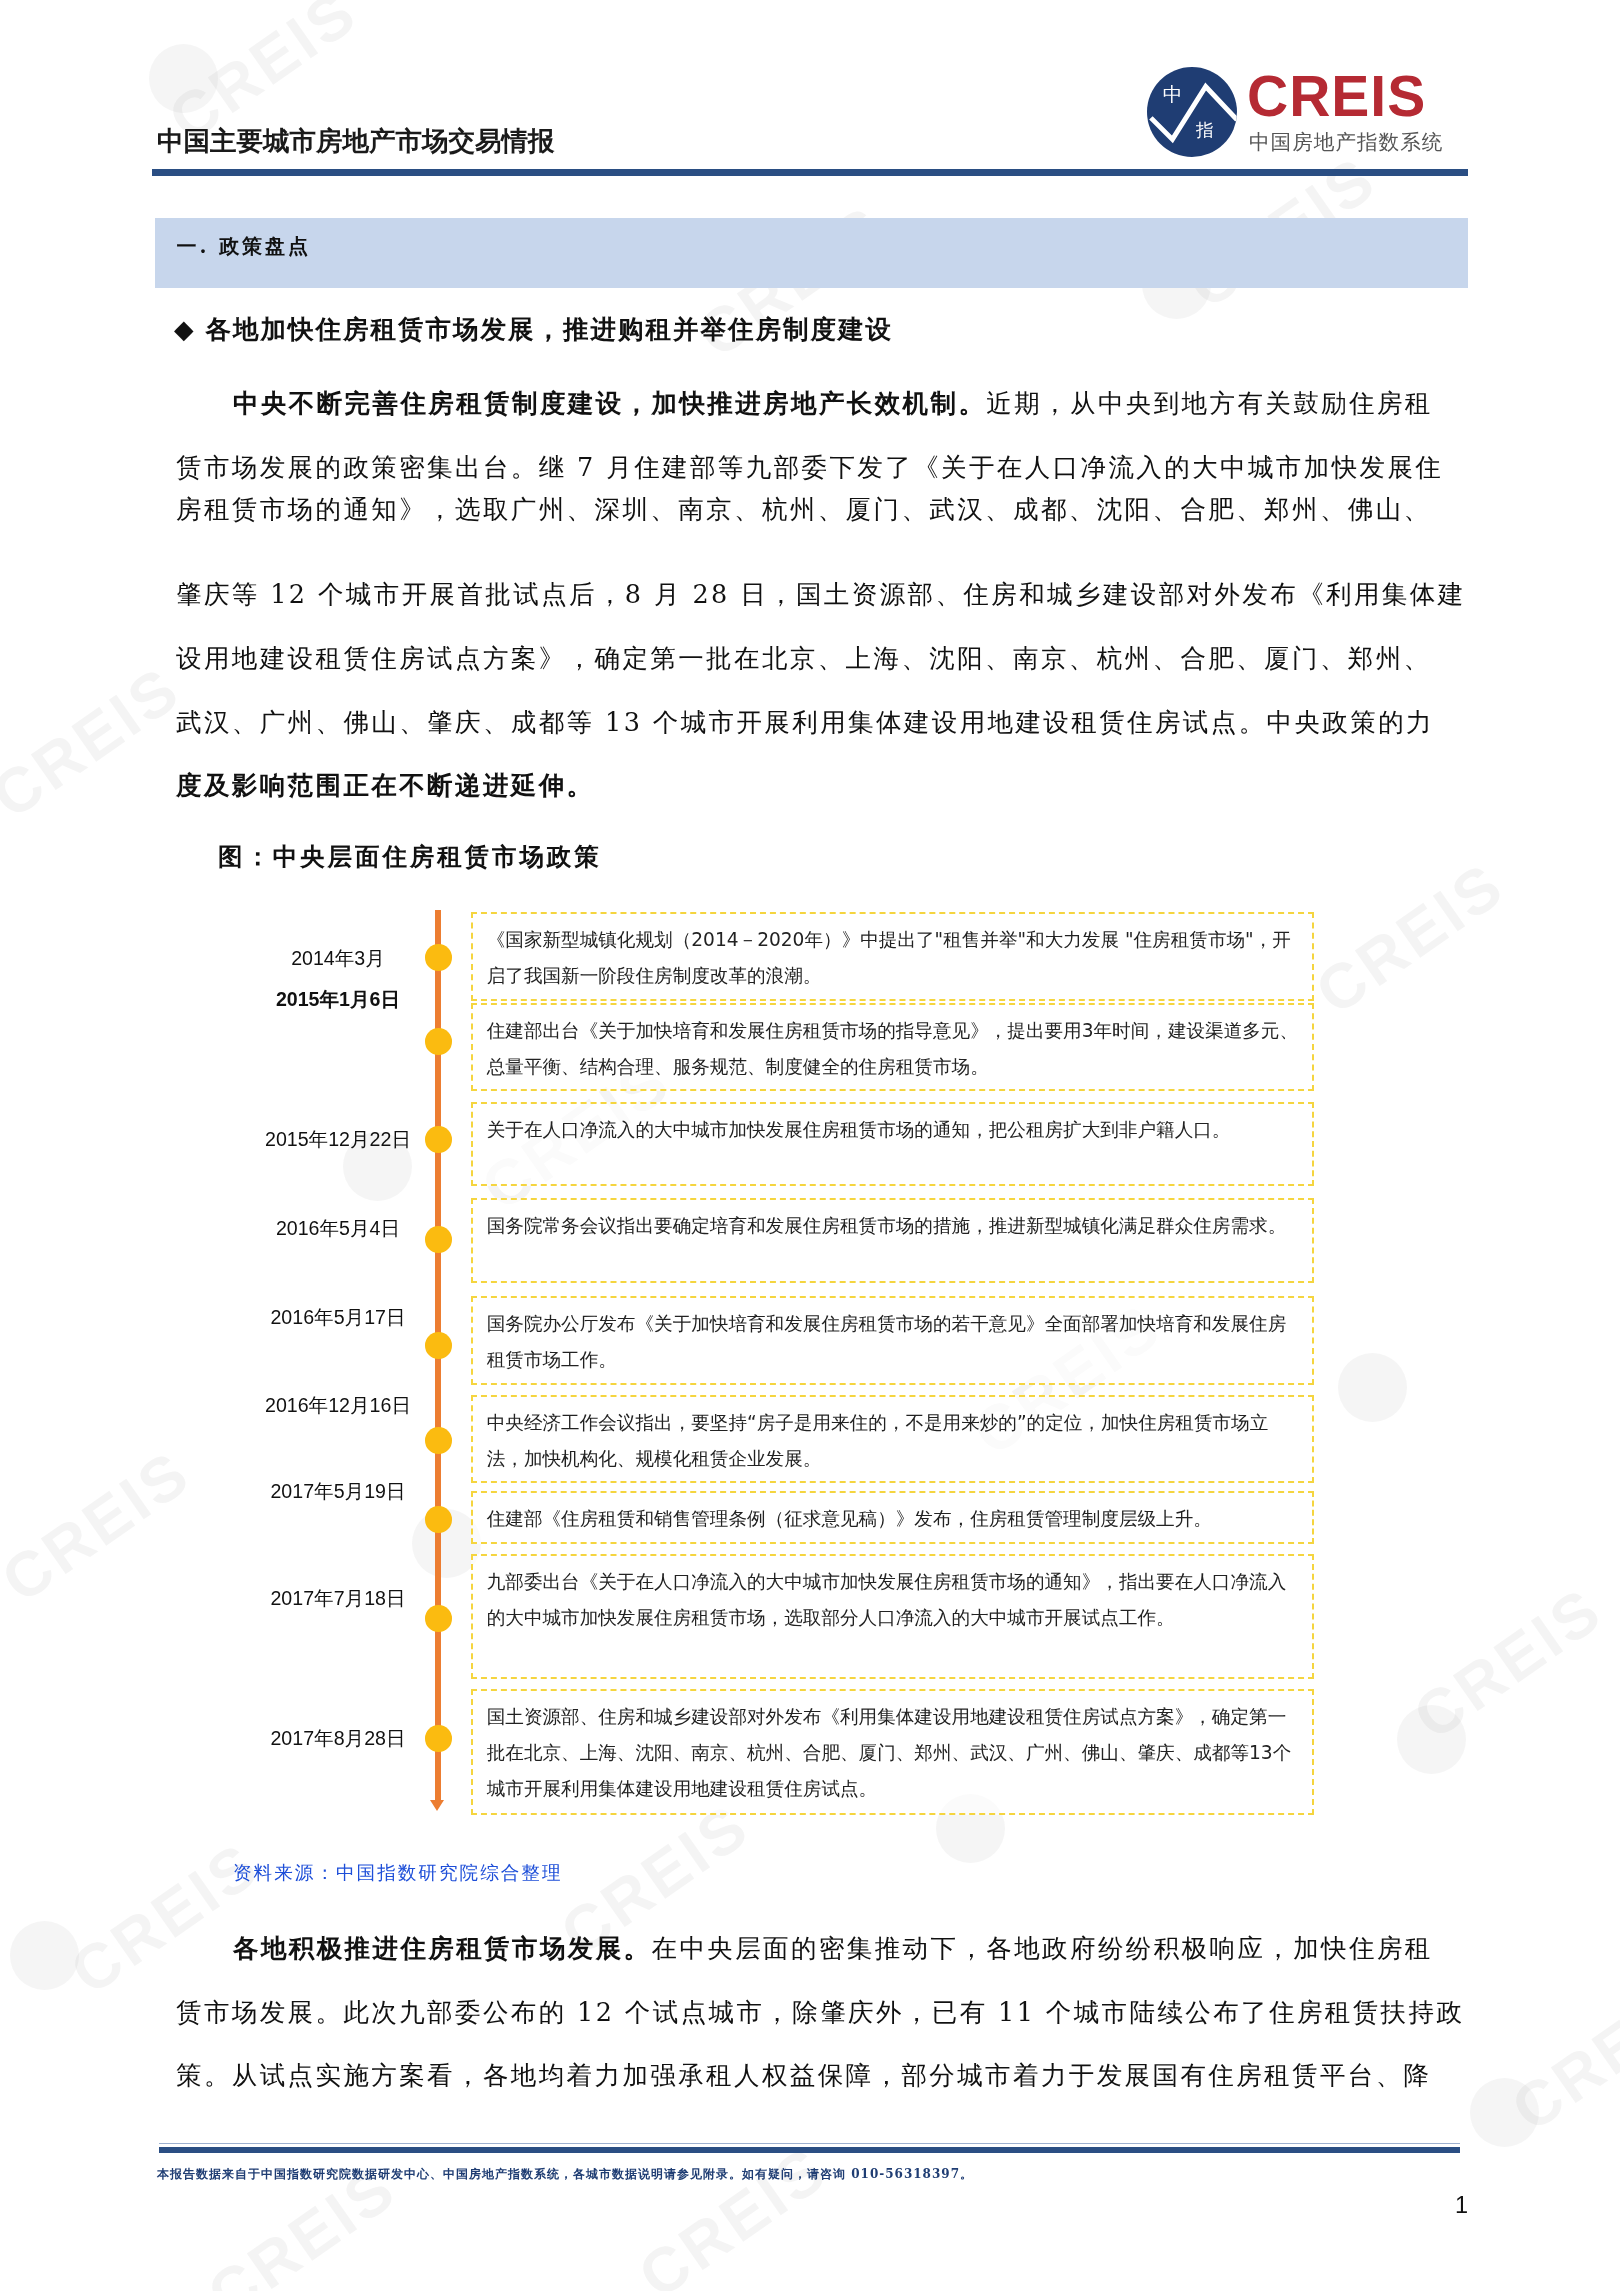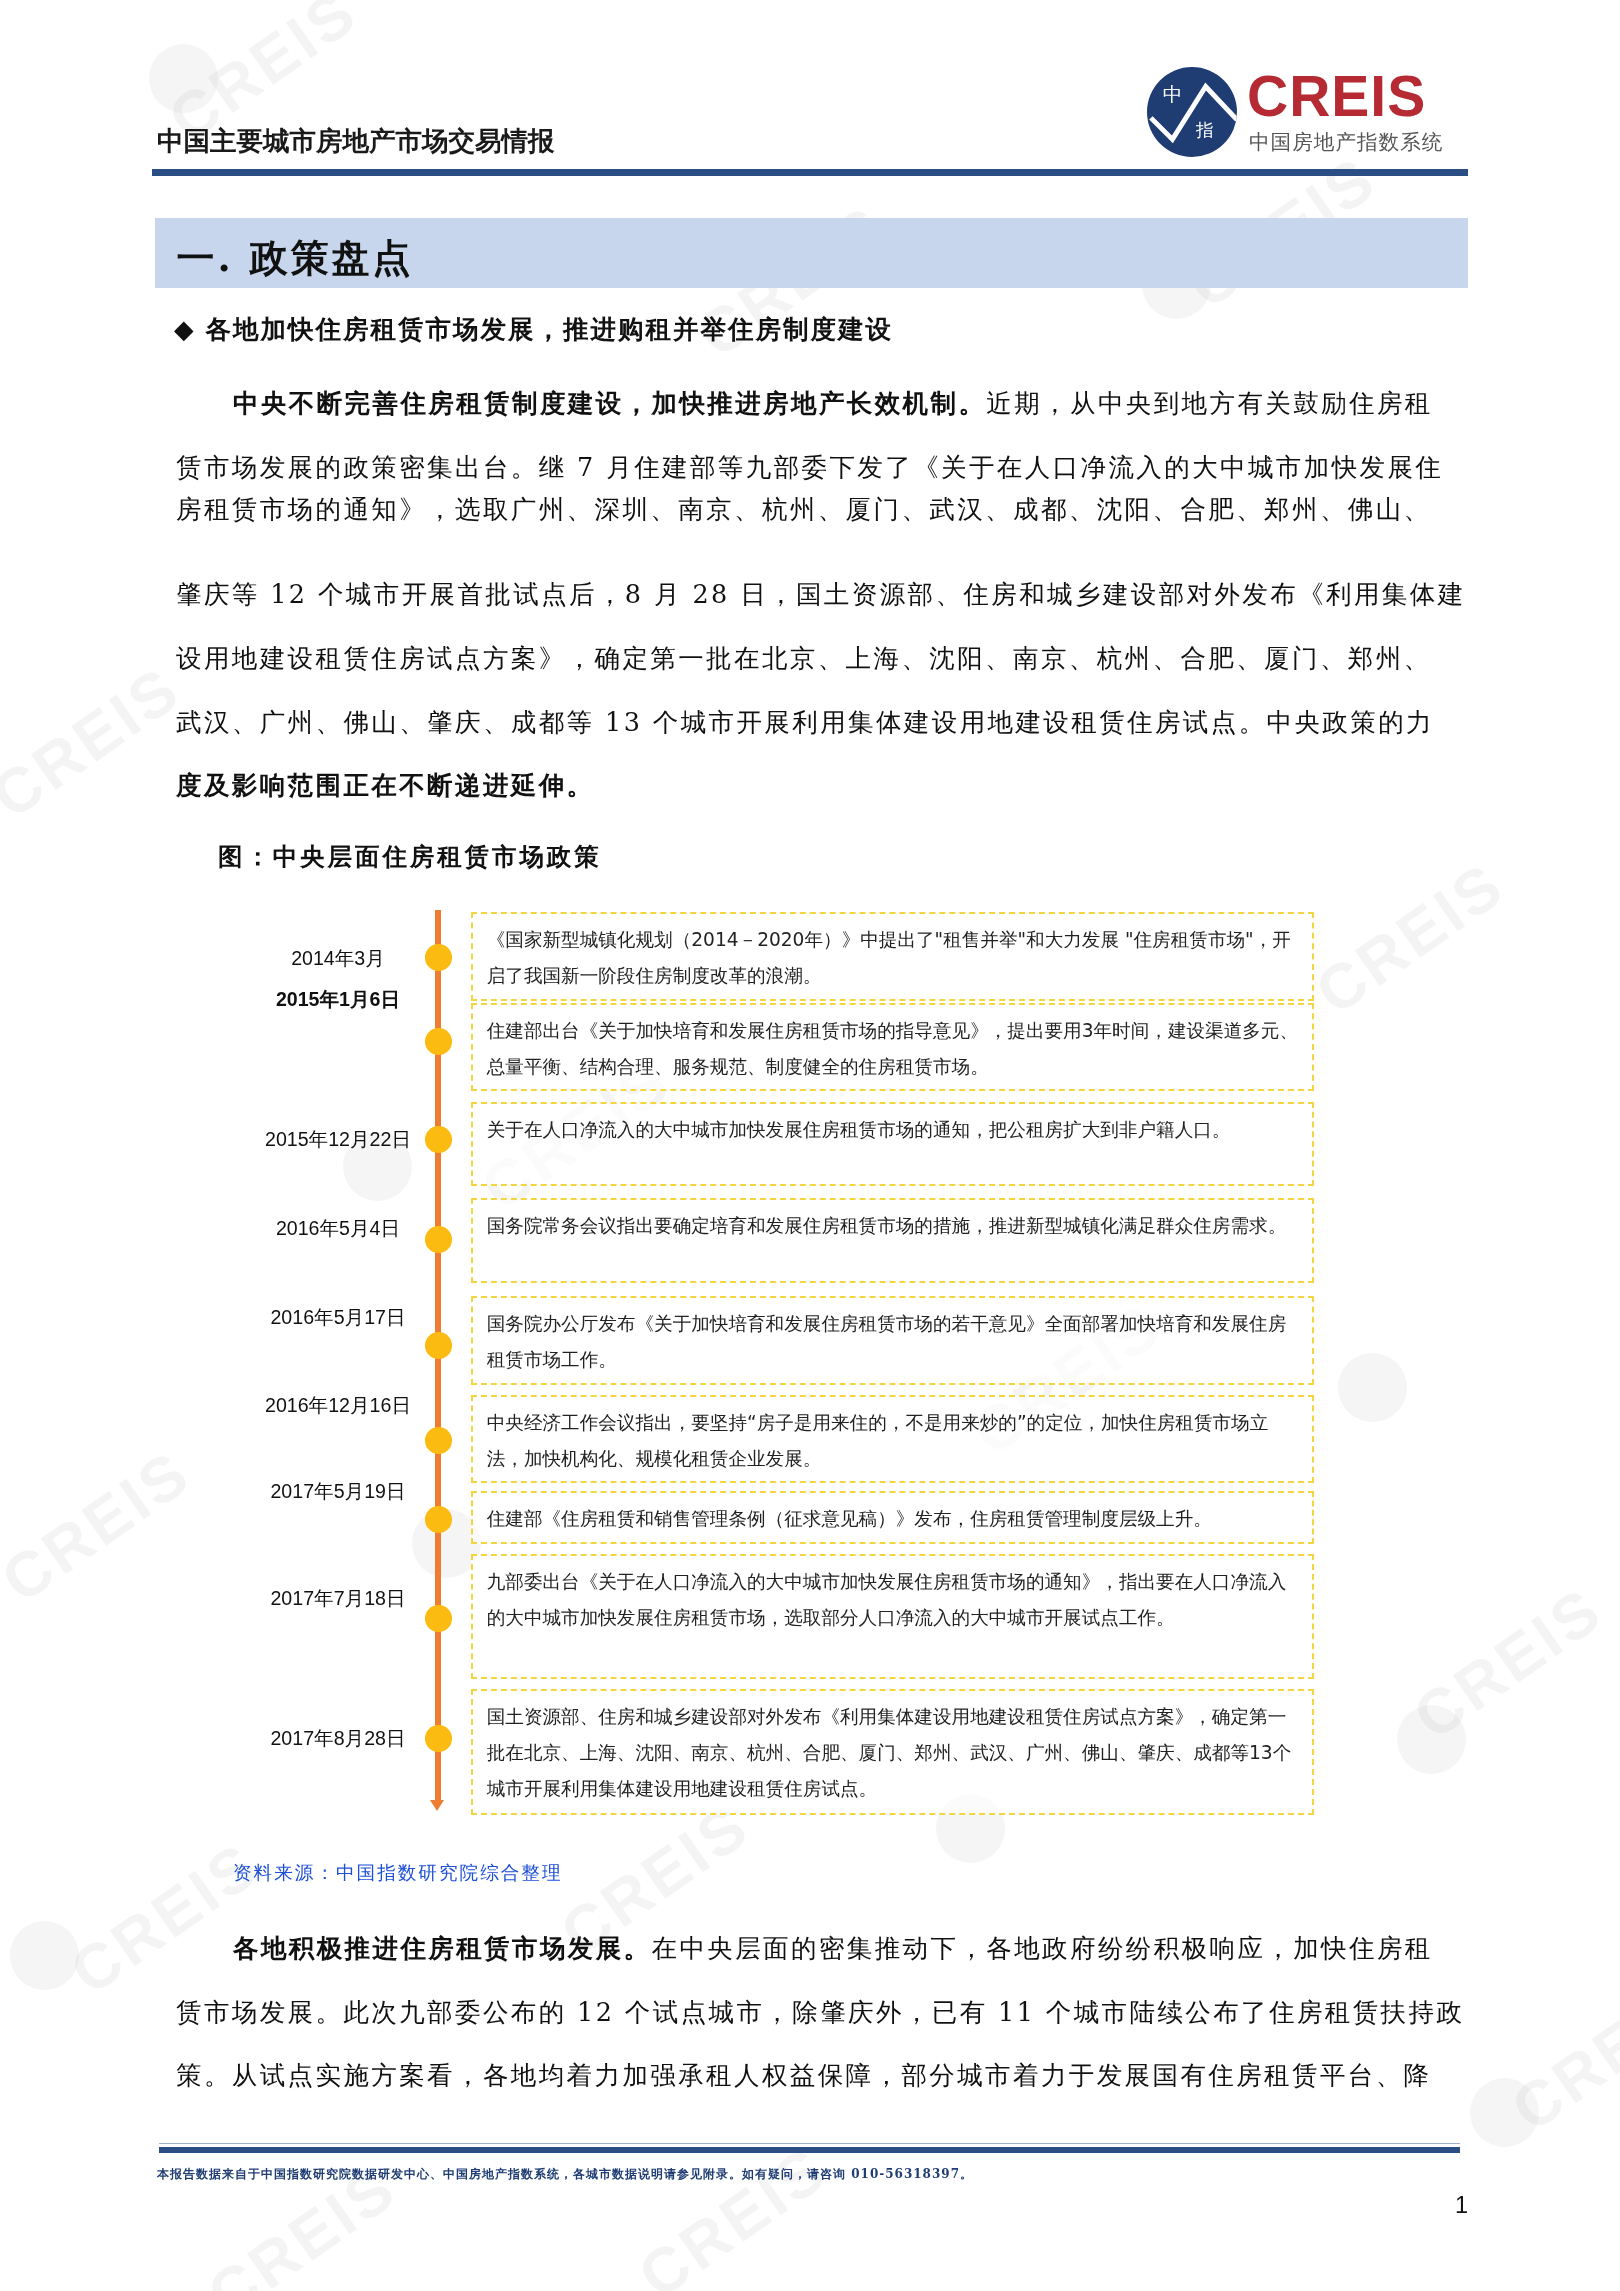--- a/index.html
+++ b/index.html
@@ -19,21 +19,21 @@
   .logo-circle { position:absolute; left:0; top:0; width:90px; height:90px; border-radius:50%; background:#1f3d73; overflow:hidden; }
   .logo-circle svg { position:absolute; left:0; top:0; }
   .logo-zhong { position:absolute; left:15.7px; top:13.7px; color:#fff; font-size:19.6px; font-family:"DejaVu Sans",sans-serif; }
   .logo-zhi { position:absolute; left:49px; top:51px; color:#fff; font-size:17.6px; font-family:"DejaVu Sans",sans-serif; }
   .logo-brand { position:absolute; left:100px; top:-3.9px; font-family:"Liberation Sans",sans-serif; font-weight:bold;
                 font-size:57px; color:#b52a33; letter-spacing:1px; }
   .logo-sub { position:absolute; left:102px; top:61px; font-family:"DejaVu Sans",sans-serif; font-size:20.6px; color:#555; letter-spacing:1px; }
 
   
   .section-band { left:155px; top:218px; width:1313px; height:70px; background:#c7d6ec; }
-  .section-title { position:absolute; left:21.6px; top:14.7px; font-size:38px; font-weight:bold; color:#111; letter-spacing:2.9px; }
+  .section-title { position:absolute; left:21.6px; top:14.7px; font-size:20px; font-weight:bold; color:#111; letter-spacing:2.9px; }
 
   .bullet-heading { left:174px; top:312px; font-size:25.5px; font-weight:bold; letter-spacing:2px; }
   .bullet-heading .diamond { margin-right:9.8px; }
 
   .para-line { position:absolute; left:176px; width:1292px; font-size:25.5px; letter-spacing:2.4px; white-space:nowrap; }
   .para-line b { font-weight:bold; }
 
   .figure-title { left:218px; top:840px; font-size:24.5px; font-weight:bold; letter-spacing:2.9px; }
 
   

